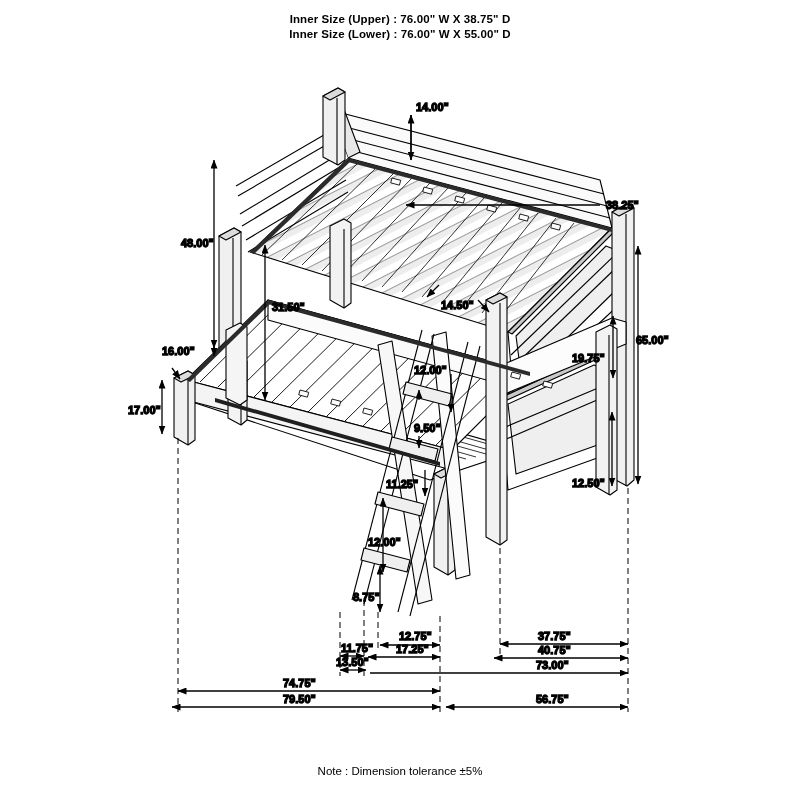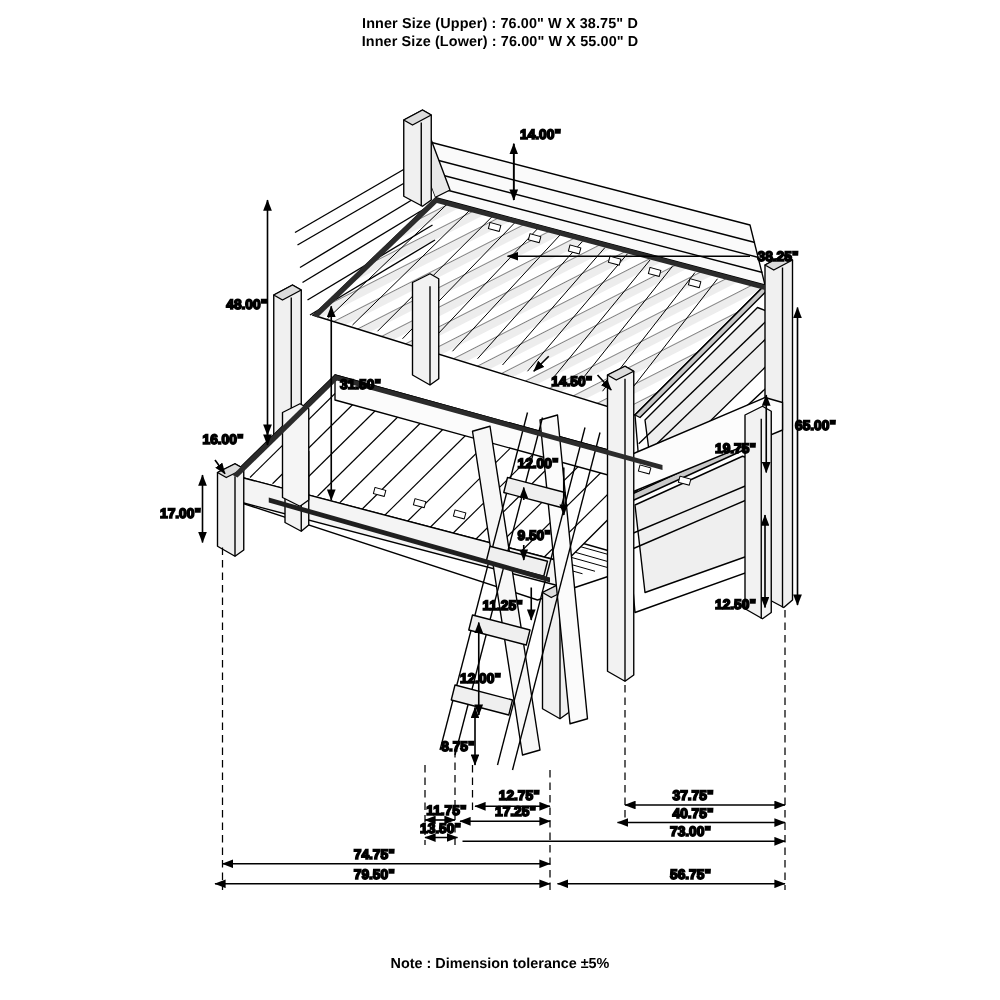--- a/index.html
+++ b/index.html
@@ -14,21 +14,21 @@
   .hdr{
     position:absolute;left:0;top:12px;width:800px;
     text-align:center;
     font-size:11.5px;font-weight:bold;color:#000;
     line-height:15px;
     letter-spacing:0.1px;
   }
   .hdr div{white-space:nowrap;}
   .note{
     position:absolute;left:0;top:765px;width:800px;
-    text-align:center;font-size:11.5px;font-weight:bold;color:#000;
+    text-align:center;font-size:11.5px;font-weight:normal;color:#000;
     white-space:nowrap;
   }
   svg{position:absolute;left:0;top:0;}
   text.dim{
     font-family:"Liberation Sans", sans-serif;
     font-size:11px;font-weight:bold;fill:#000;
   }
 </style>
 </head>
 <body>

